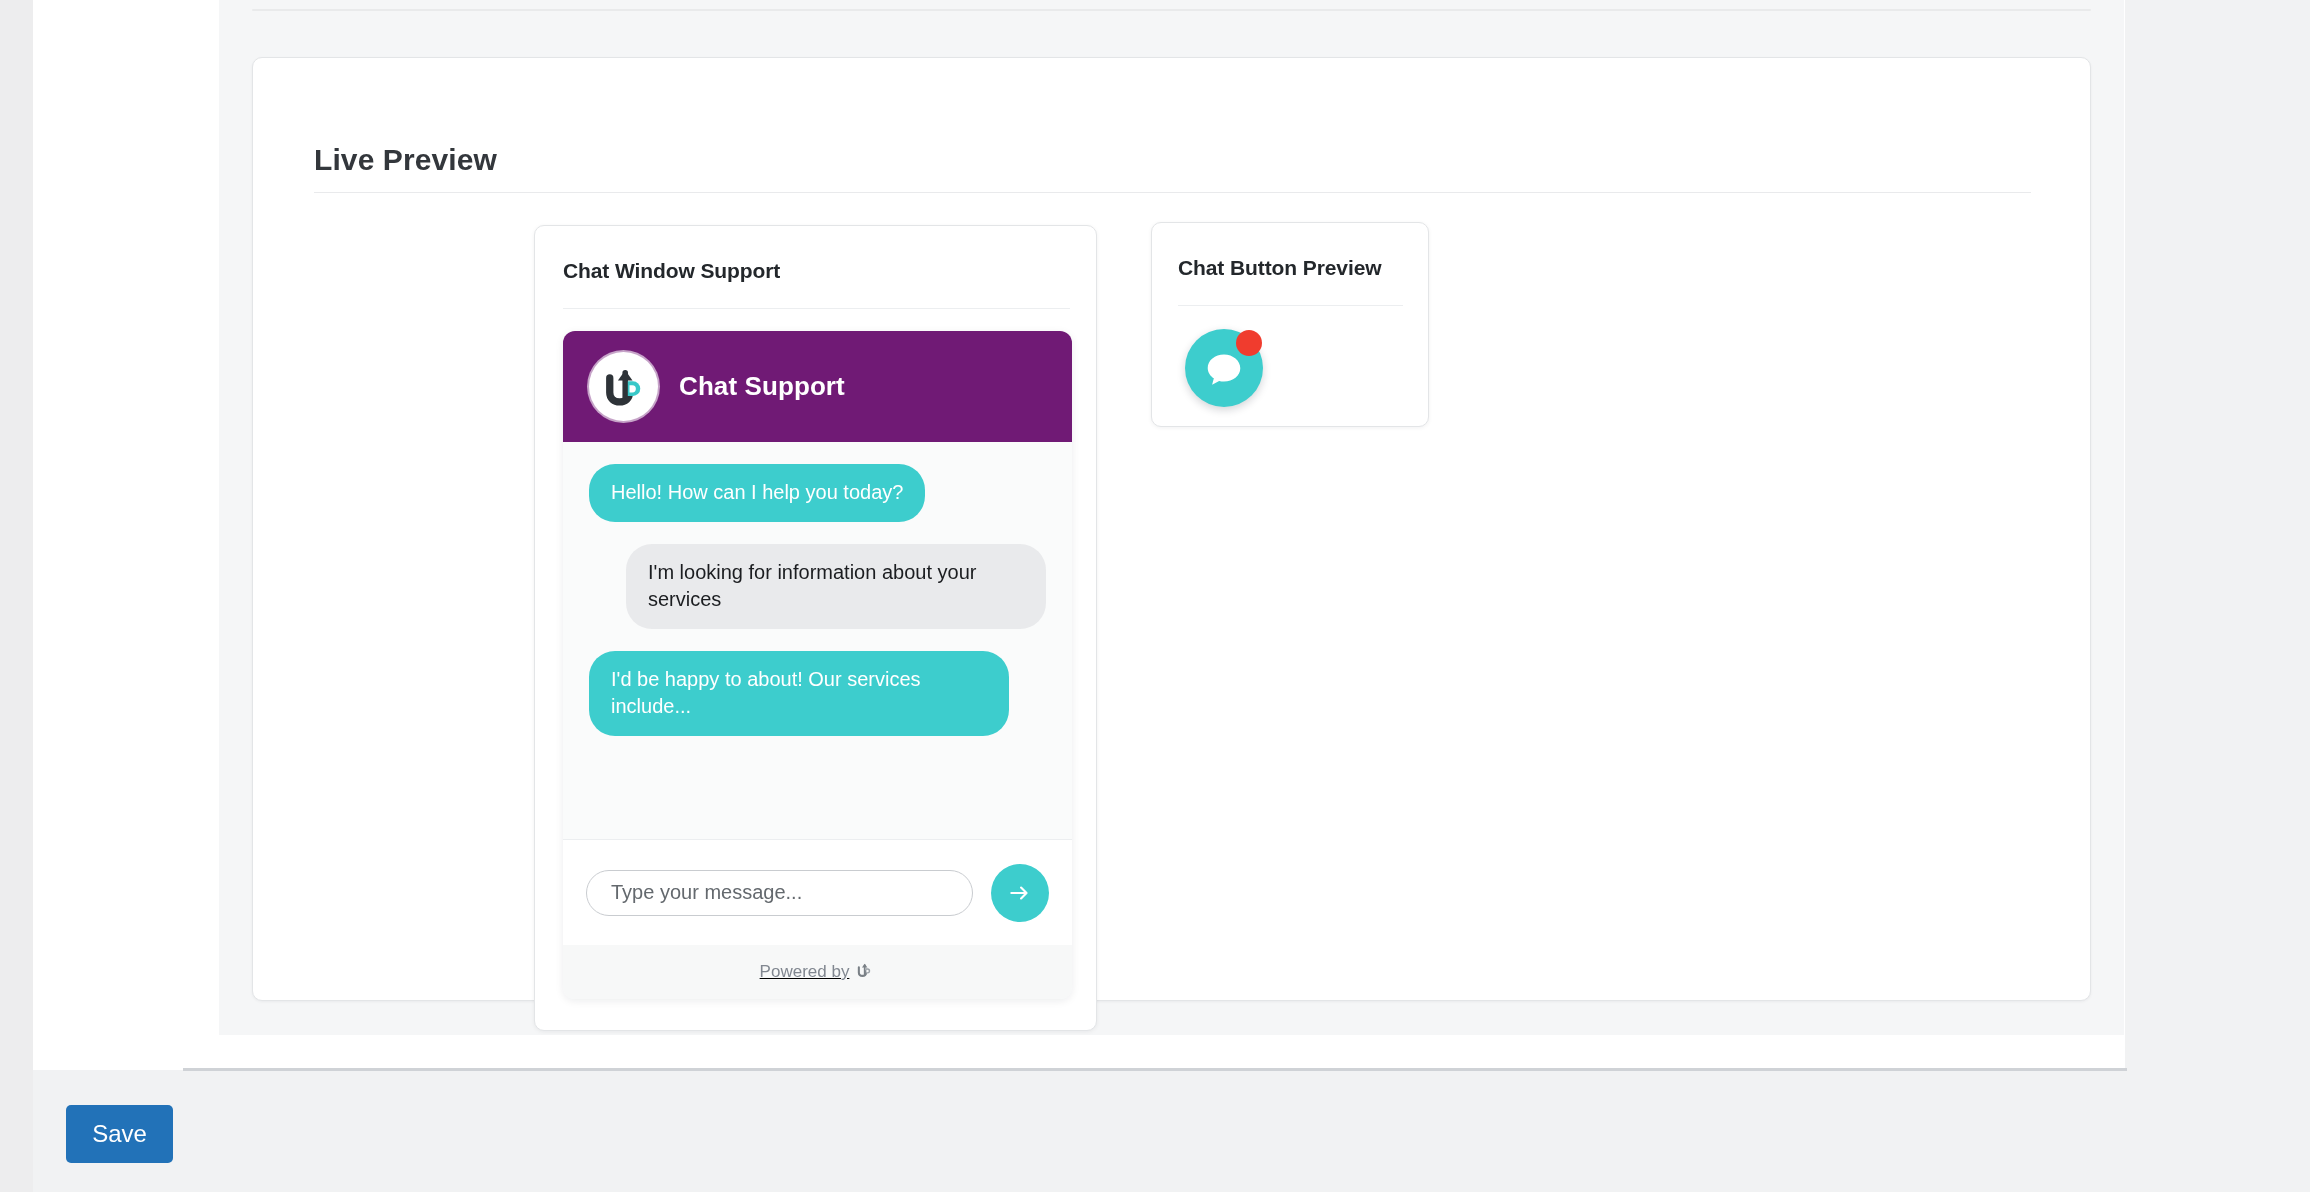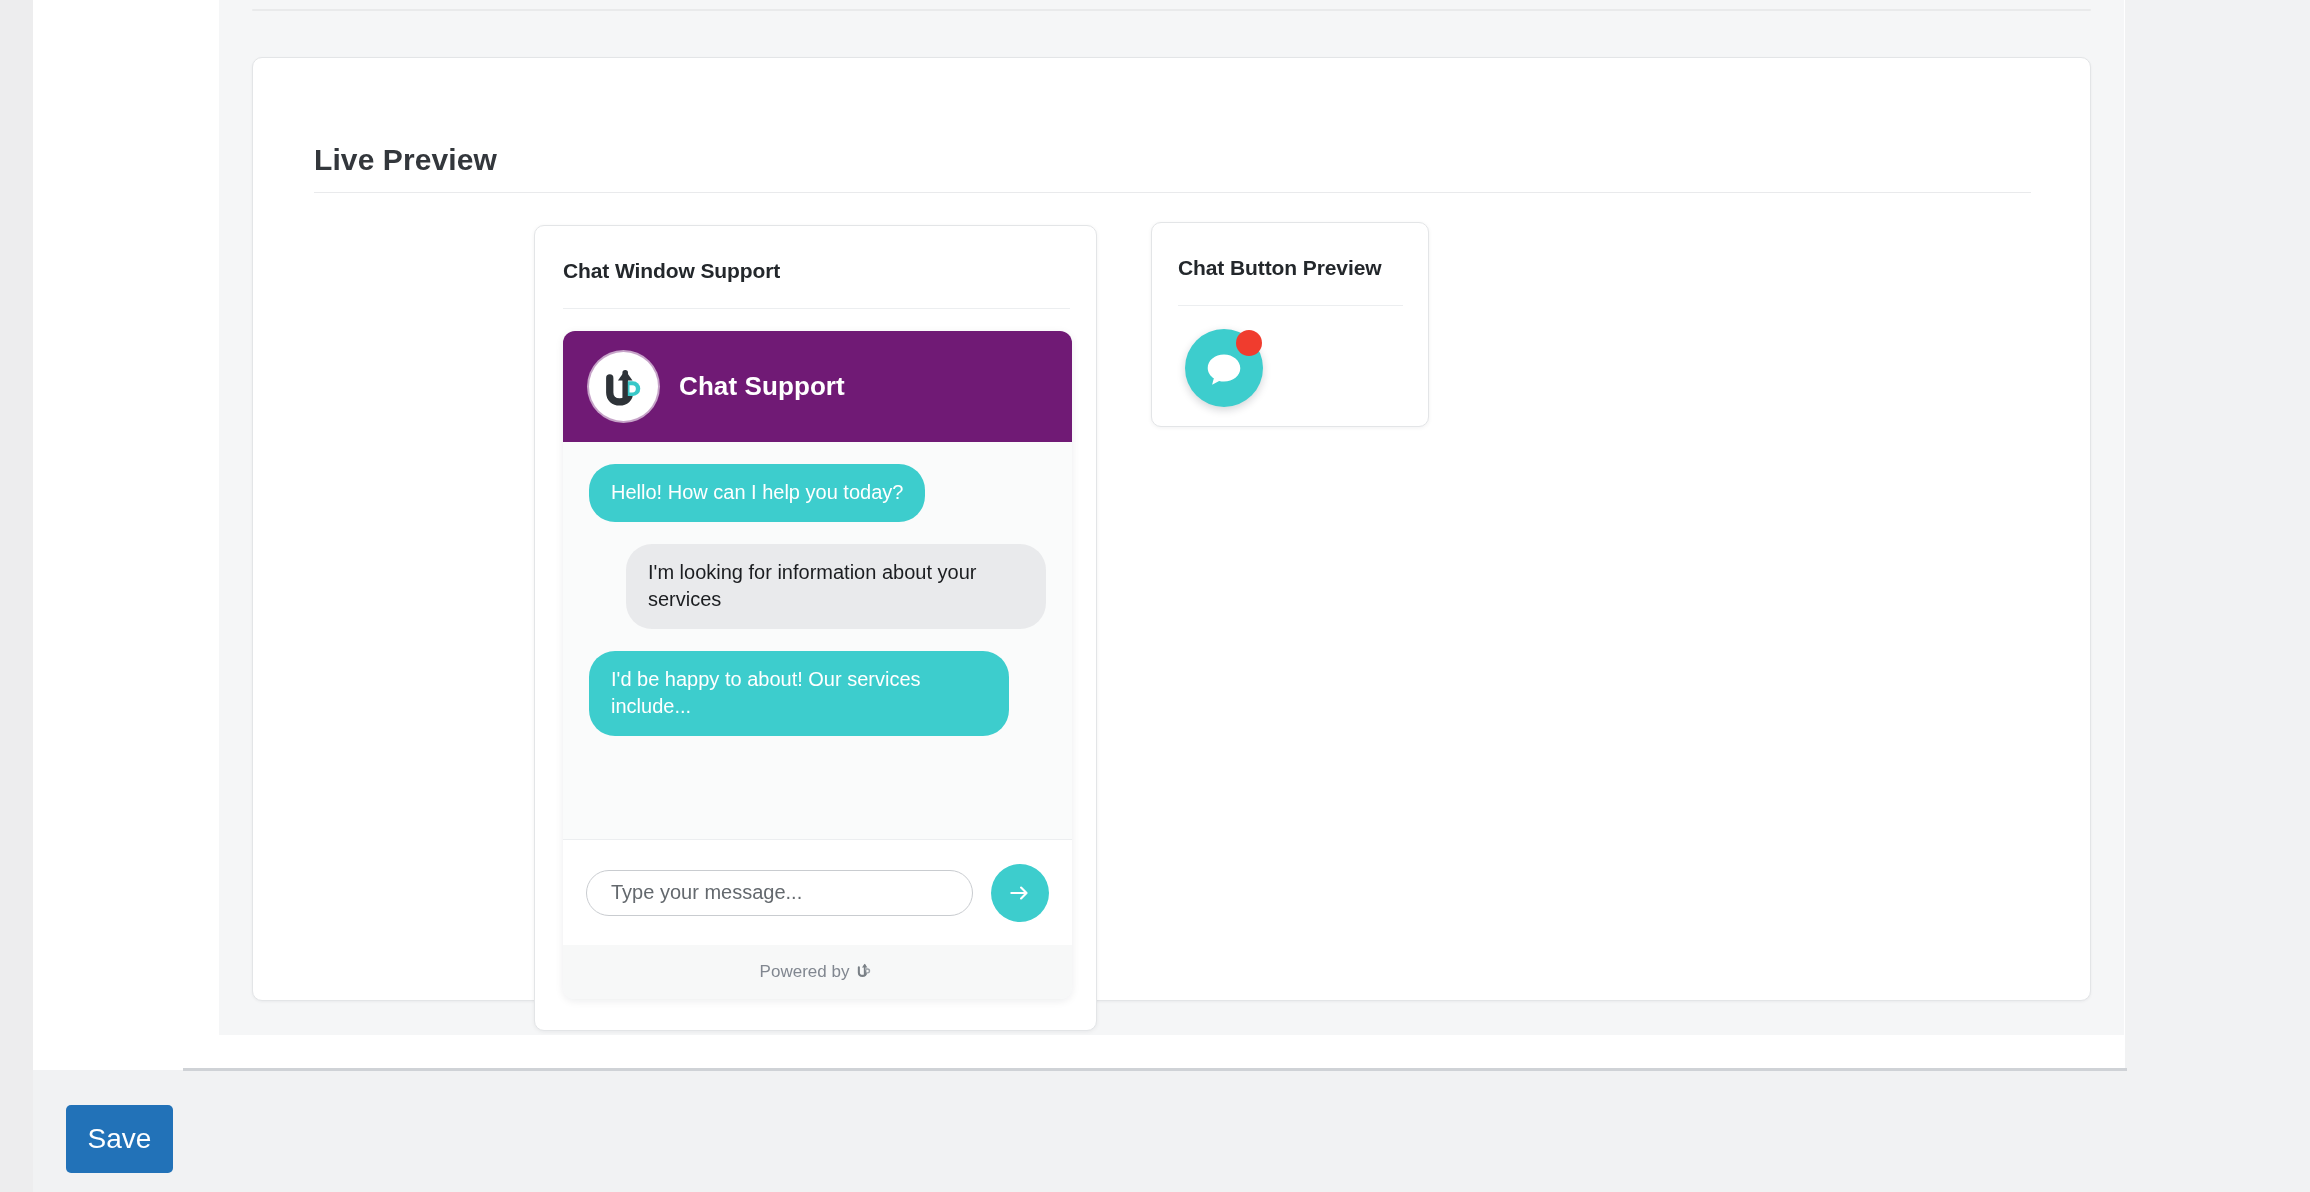--- a/index.html
+++ b/index.html
@@ -215,20 +215,21 @@
   }
   .send-button svg { display: block; }
 
   .chat-footer {
     flex: 0 0 54px;
     background: #f7f8f8;
     display: flex;
     align-items: center;
     justify-content: center;
     gap: 4px;
+    text-decoration: underline;
   }
   .chat-footer .powered-text {
     font-size: 17px;
     color: #818790;
   }
 
   
   .chat-button-card {
     position: absolute;
     left: 898px; top: 164px;
@@ -281,27 +282,27 @@
   .footer-divider {
     position: absolute;
     left: 183px; top: 1068px;
     width: 1944px; height: 3px;
     background: #cfd2d6;
   }
 
   .save-button {
     position: absolute;
     left: 66px; top: 1105px;
-    width: 107px; height: 68px;
+    width: 107px; height: 58px;
     background: #2272b8;
     color: #ffffff;
     border: none;
     border-radius: 5px;
     font-family: "Liberation Sans", sans-serif;
-    font-size: 28px;
+    font-size: 24px;
     cursor: pointer;
   }
 </style>
 </head>
 <body>
 
 <div class="page-root">
 
   <div class="left-gutter"></div>
 

